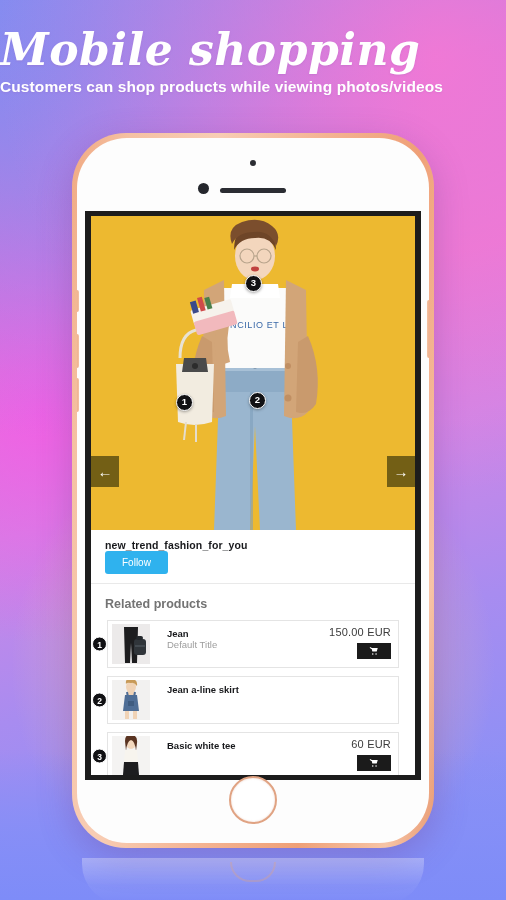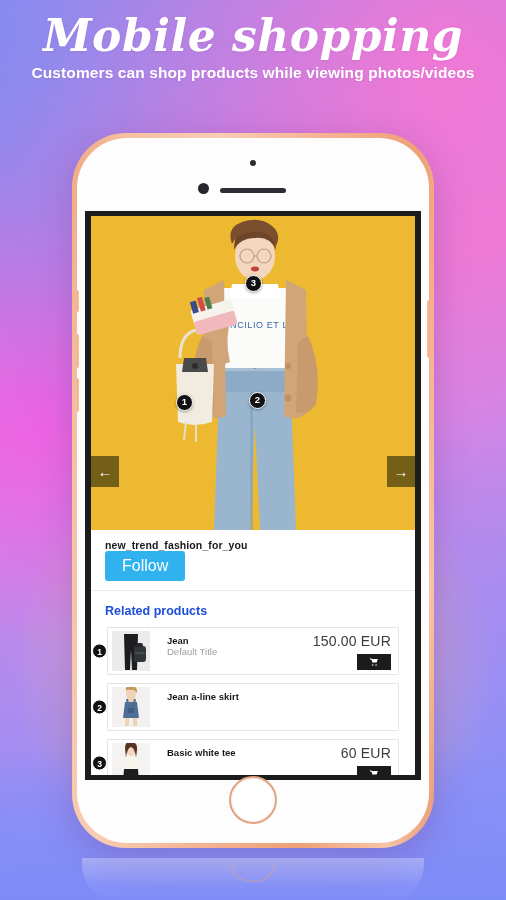--- a/index.html
+++ b/index.html
@@ -21,21 +21,21 @@
       radial-gradient(circle at 10% 6%, rgba(130,140,240,0.85) 0%, rgba(130,140,240,0.0) 40%),
       radial-gradient(circle at 8% 46%, rgba(245,90,230,0.80) 0%, rgba(245,90,230,0.0) 34%),
       linear-gradient(165deg,#8d8bf0 0%, #c47ae0 18%, #e07ad8 36%, #cf86e6 52%, #a88cf0 70%, #8f90f5 86%, #7f93f7 100%);
   }
   .bg-bottom {
     position:absolute; left:0; right:0; bottom:0; height:150px;
     background:linear-gradient(180deg, rgba(140,145,246,0) 0%, rgba(132,142,247,0.85) 55%, rgba(126,140,248,1) 100%);
   }
 
   
-  .header { position:absolute; top:0; left:0; right:0; text-align:center; }
+  .header { position:absolute; top:14px; left:0; right:0; text-align:left; }
   .title {
     margin-top:14px;
     font-family:"DejaVu Serif", serif;
     font-style:italic;
     font-weight:bold;
     font-size:44px;
     line-height:1.0;
     color:#ffffff;
     letter-spacing:0.5px;
     text-shadow:0 1px 2px rgba(160,90,180,0.25);
@@ -164,30 +164,30 @@
   .account {
     display:flex; align-items:flex-start; justify-content:space-between;
     padding:9px 13px 9px 14px;
     border-bottom:1px solid #e9e9e9;
     flex-direction:column;
   }
   .username { font-size:10.5px; font-weight:bold; color:#18191c; letter-spacing:0.1px; }
   .follow-btn {
     background:#2fb2ee;
     color:#ffffff;
-    font-size:16px;
+    font-size:10px;
     border:none;
     border-radius:3px;
     padding:6px 17px;
     cursor:pointer;
     font-family:inherit;
   }
 
   
-  .rp-title { font-size:12.5px; font-weight:bold; color:#1d4ed8; padding:13px 14px 9px 14px; }
+  .rp-title { font-size:12.5px; font-weight:bold; color:#737373; padding:13px 14px 9px 14px; }
 
   .rows { padding:0 16px 0 16px; position:relative; }
   .prod-row {
     position:relative;
     display:flex; align-items:stretch;
     border:1px solid #e4e4e4;
     background:#ffffff;
     margin-bottom:8px;
     height:48px;
   }
@@ -200,21 +200,21 @@
     line-height:15px; text-align:center;
     border:1.5px solid #ffffff;
     cursor:pointer;
   }
   .thumb { width:38px; margin:3px 0 3px 4px; flex:0 0 auto; overflow:hidden; background:#f3f3f3; }
   .thumb svg { width:100%; height:100%; display:block; }
   .info { flex:1 1 auto; padding:7px 0 0 17px; min-width:0; }
   .p-name { font-size:9.5px; font-weight:bold; color:#18191c; white-space:nowrap; }
   .p-variant { font-size:9.5px; color:#9d9d9d; margin-top:0; }
   .p-right { flex:0 0 auto; padding:5px 7px 0 0; text-align:right; }
-  .p-price { font-size:14px; color:#3b3b3b; letter-spacing:0.2px; }
+  .p-price { font-size:11px; color:#3b3b3b; letter-spacing:0.2px; }
   .cart-btn {
     margin-top:5px;
     width:34px; height:16px;
     background:#1b1b1b;
     border:none;
     color:#ffffff;
     cursor:pointer;
     display:inline-flex; align-items:center; justify-content:center;
   }
   .cart-btn svg { width:10px; height:10px; display:block; }

